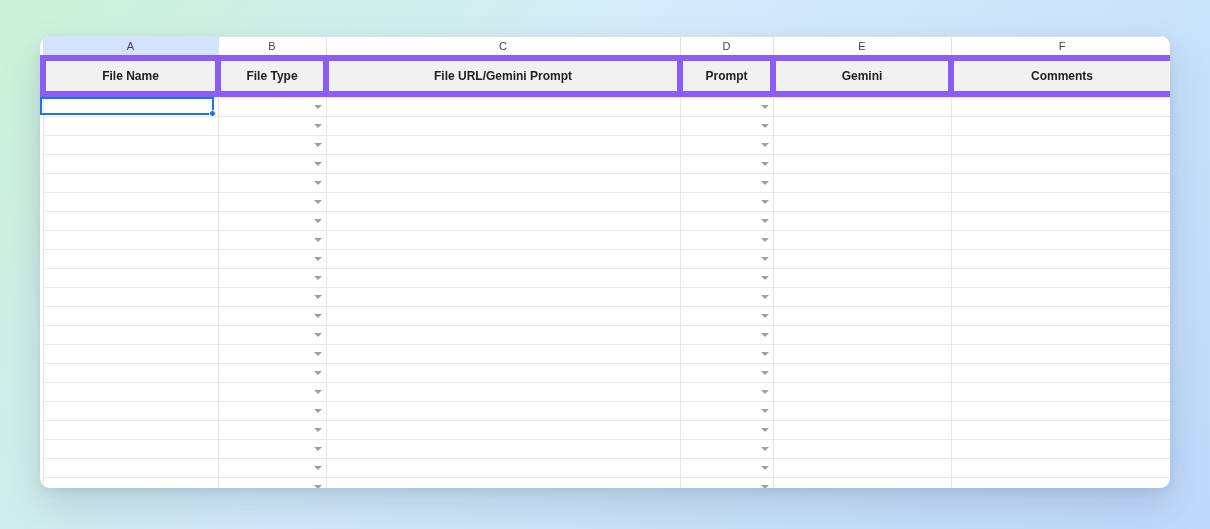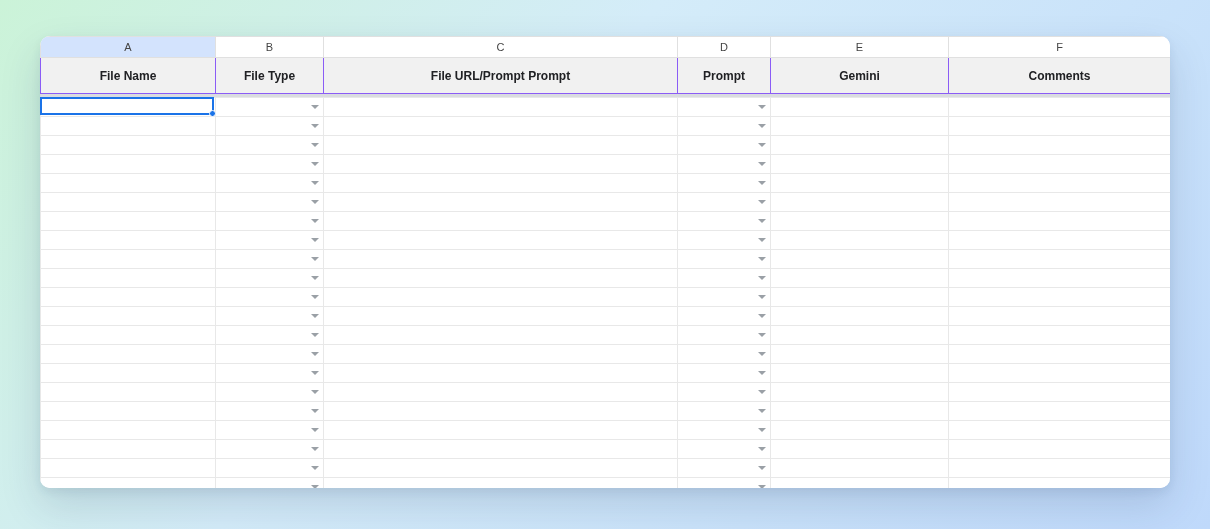--- a/index.html
+++ b/index.html
@@ -36,21 +36,21 @@
     font-weight:400;
     padding:0;
   }
   tr.col-letters td.sel {
     background:#d3e3fd;
   }
   
   tr.header-labels td {
     height:36px;
     background:#f1f1f1;
-    border:1px solid #8b5cf6;
+    border:6px solid #8b5cf6;
     text-align:center;
     font-size:12px;
     font-weight:700;
     color:#202124;
     padding:0 18px;
   }
   tr.freeze-bar td {
     height:4px;
     background:#dadce0;
     border-left:1px solid #d9d9d9;
@@ -123,21 +123,21 @@
       <td>B</td>
       <td>C</td>
       <td>D</td>
       <td>E</td>
       <td>F</td>
     </tr>
 
     <tr class="header-labels">
       <td>File Name</td>
       <td>File Type</td>
-      <td>File URL/Prompt Prompt</td>
+      <td>File URL/Gemini Prompt</td>
       <td>Prompt</td>
       <td>Gemini</td>
       <td>Comments</td>
     </tr>
 
     <tr class="freeze-bar">
       <td colspan="6"></td>
     </tr>
 
     </tbody>

